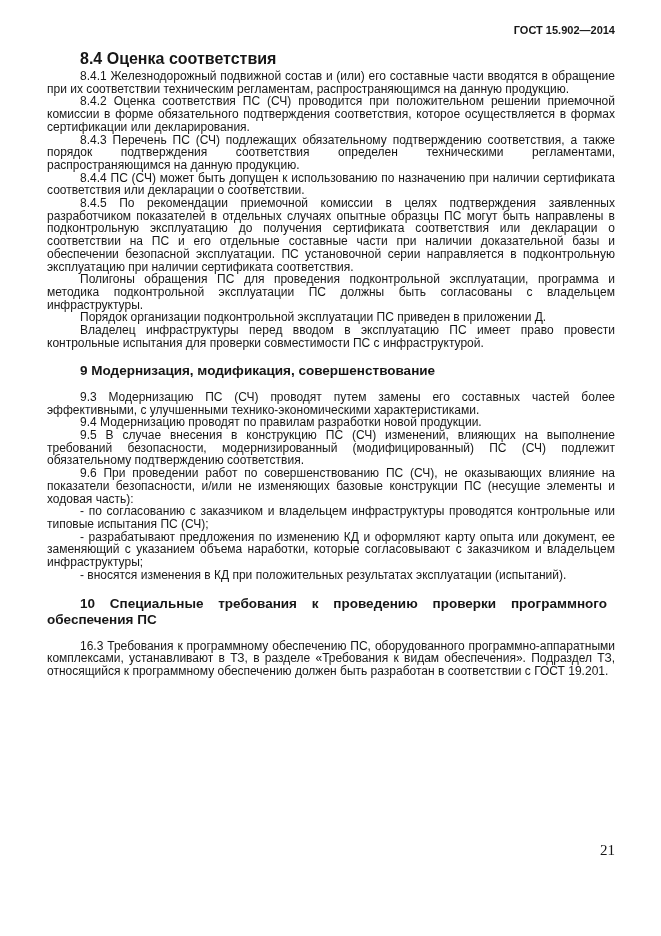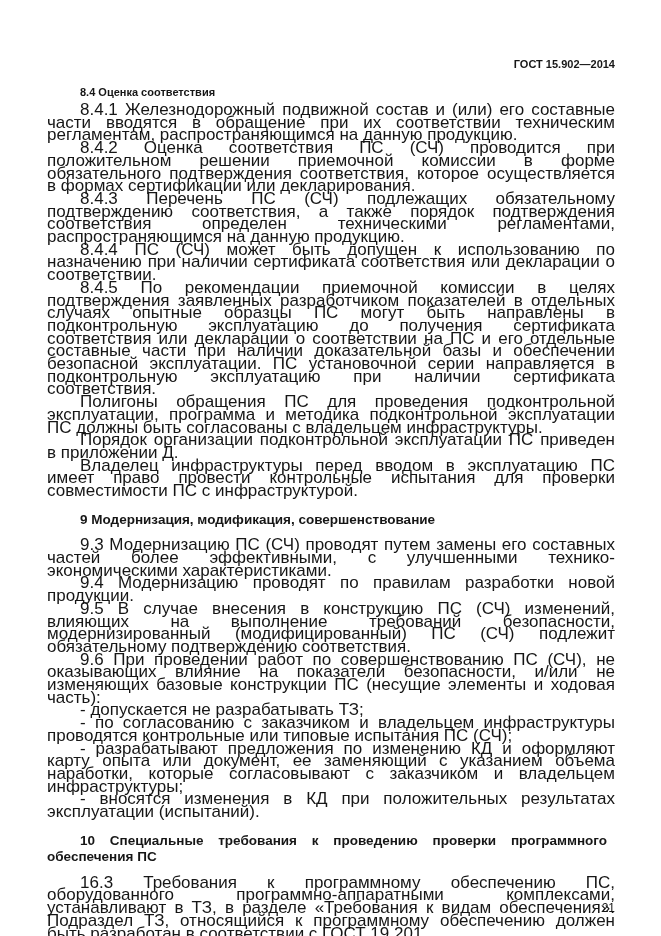--- a/index.html
+++ b/index.html
@@ -2,42 +2,42 @@
 <html><head>
 <meta charset="utf-8">
 <style>
   html, body { margin: 0; padding: 0; background: #ffffff; }
   .page {
     position: relative;
     width: 661px;
     height: 936px;
     background: #ffffff;
     box-sizing: border-box;
-    padding: 58px 46px 0 47px;
+    padding: 24px 46px 0 47px;
     font-family: "Liberation Sans", sans-serif;
     color: #161616;
     overflow: hidden;
   }
   .doc-header {
     text-align: right;
     font-weight: bold;
     font-size: 11px;
     line-height: 13px;
     margin: 0 0 15px 0;
   }
   .sub-heading {
-    font-size: 11px;
+    font-size: 16px;
     font-weight: bold;
     line-height: 13px;
     margin: 0 0 5px 0;
     text-indent: 33px;
   }
   .para {
     margin: 0;
-    font-size: 17px;
+    font-size: 12px;
     line-height: 12.7px;
     text-indent: 33px;
     text-align: justify;
   }
   .sec-heading {
     font-size: 13.5px;
     font-weight: bold;
     line-height: 16.5px;
     margin: 14px 8px 11px 0;
     text-indent: 33px;
@@ -46,23 +46,24 @@
   .note {
     margin: 15px 0 0 0;
     font-size: 9.4px;
     line-height: 11.4px;
     text-indent: 33px;
     text-align: justify;
   }
   .note-label { letter-spacing: 0.5px; }
   .page-number {
     position: absolute;
-    top: 901px;
+    top: 842px;
     right: 46px;
-    font-size: 12px;
+    font-size: 15px;
+    font-family: Liberation Serif, serif;
   }
 </style>
 </head>
 <body>
 
 <div class="page">
   <div class="doc-header">ГОСТ 15.902—2014</div>
 
   <div id="document-content">
       <h3 class="sub-heading">8.4 Оценка соответствия</h3>
@@ -72,21 +73,20 @@
       <p class="para">8.4.4 ПС (СЧ) может быть допущен к использованию по назначению при наличии сертификата соответствия или декларации о соответствии.</p>
       <p class="para">8.4.5 По рекомендации приемочной комиссии в целях подтверждения заявленных разработчиком показателей в отдельных случаях опытные образцы ПС могут быть направлены в подконтрольную эксплуатацию до получения сертификата соответствия или декларации о соответствии на ПС и его отдельные составные части при наличии доказательной базы и обеспечении безопасной эксплуатации. ПС установочной серии направляется в подконтрольную эксплуатацию при наличии сертификата соответствия.</p>
       <p class="para">Полигоны обращения ПС для проведения подконтрольной эксплуатации, программа и методика подконтрольной эксплуатации ПС должны быть согласованы с владельцем инфраструктуры.</p>
       <p class="para">Порядок организации подконтрольной эксплуатации ПС приведен в приложении Д.</p>
       <p class="para">Владелец инфраструктуры перед вводом в эксплуатацию ПС имеет право провести контрольные испытания для проверки совместимости ПС с инфраструктурой.</p>
       <h2 class="sec-heading">9 Модернизация, модификация, совершенствование</h2>
       <p class="para">9.3 Модернизацию ПС (СЧ) проводят путем замены его составных частей более эффективными, с улучшенными технико-экономическими характеристиками.</p>
       <p class="para">9.4 Модернизацию проводят по правилам разработки новой продукции.</p>
       <p class="para">9.5 В случае внесения в конструкцию ПС (СЧ) изменений, влияющих на выполнение требований безопасности, модернизированный (модифицированный) ПС (СЧ) подлежит обязательному подтверждению соответствия.</p>
       <p class="para">9.6 При проведении работ по совершенствованию ПС (СЧ), не оказывающих влияние на показатели безопасности, и/или не изменяющих базовые конструкции ПС (несущие элементы и ходовая часть):</p>
-      <p class="para">- допускается не разрабатывать ТЗ;</p>
       <p class="para">- по согласованию с заказчиком и владельцем инфраструктуры проводятся контрольные или типовые испытания ПС (СЧ);</p>
       <p class="para">- разрабатывают предложения по изменению КД и оформляют карту опыта или документ, ее заменяющий с указанием объема наработки, которые согласовывают с заказчиком и владельцем инфраструктуры;</p>
       <p class="para">- вносятся изменения в КД при положительных результатах эксплуатации (испытаний).</p>
       <h2 class="sec-heading">10 Специальные требования к проведению проверки программного обеспечения ПС</h2>
       <p class="para">16.3 Требования к программному обеспечению ПС, оборудованного программно-аппаратными комплексами, устанавливают в ТЗ, в разделе «Требования к видам обеспечения». Подраздел ТЗ, относящийся к программному обеспечению должен быть разработан в соответствии с ГОСТ 19.201.</p>
     </div>
 
   <div class="page-number">21</div>
 </div>
 

